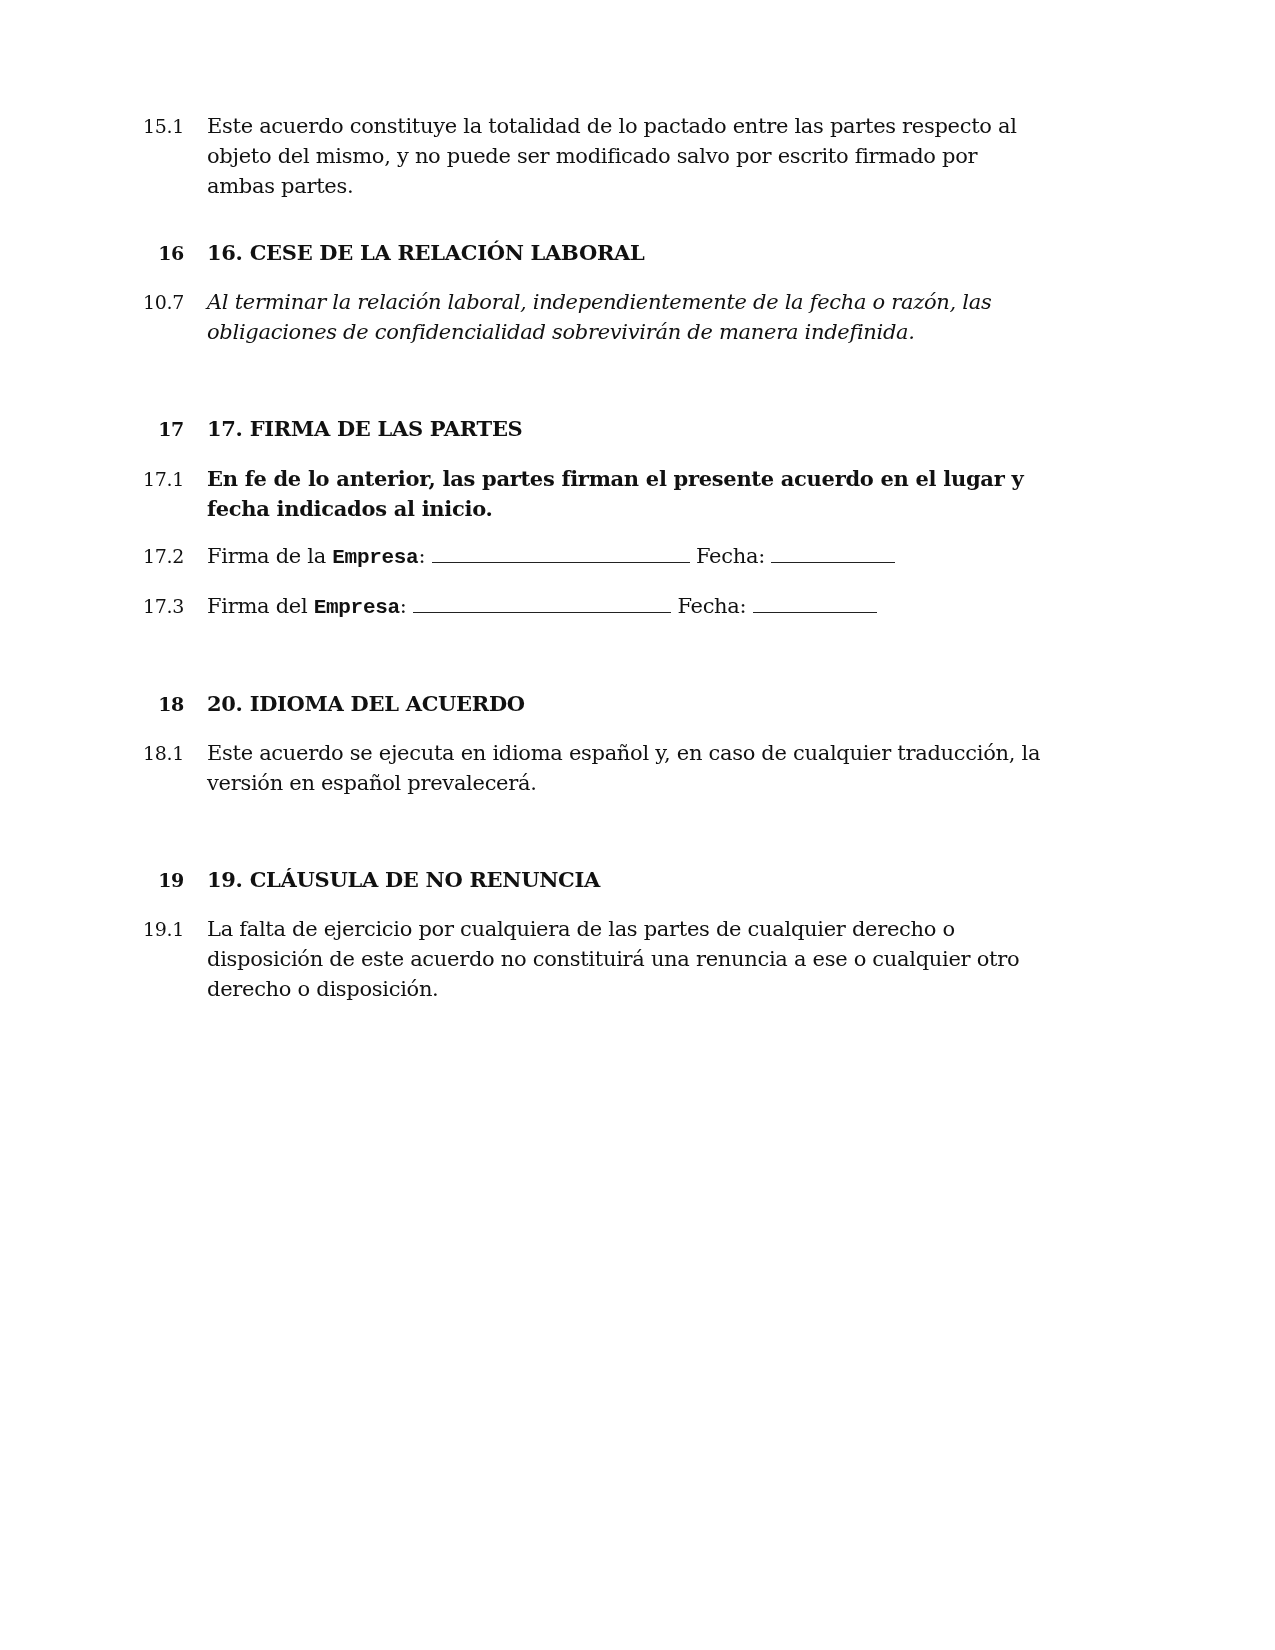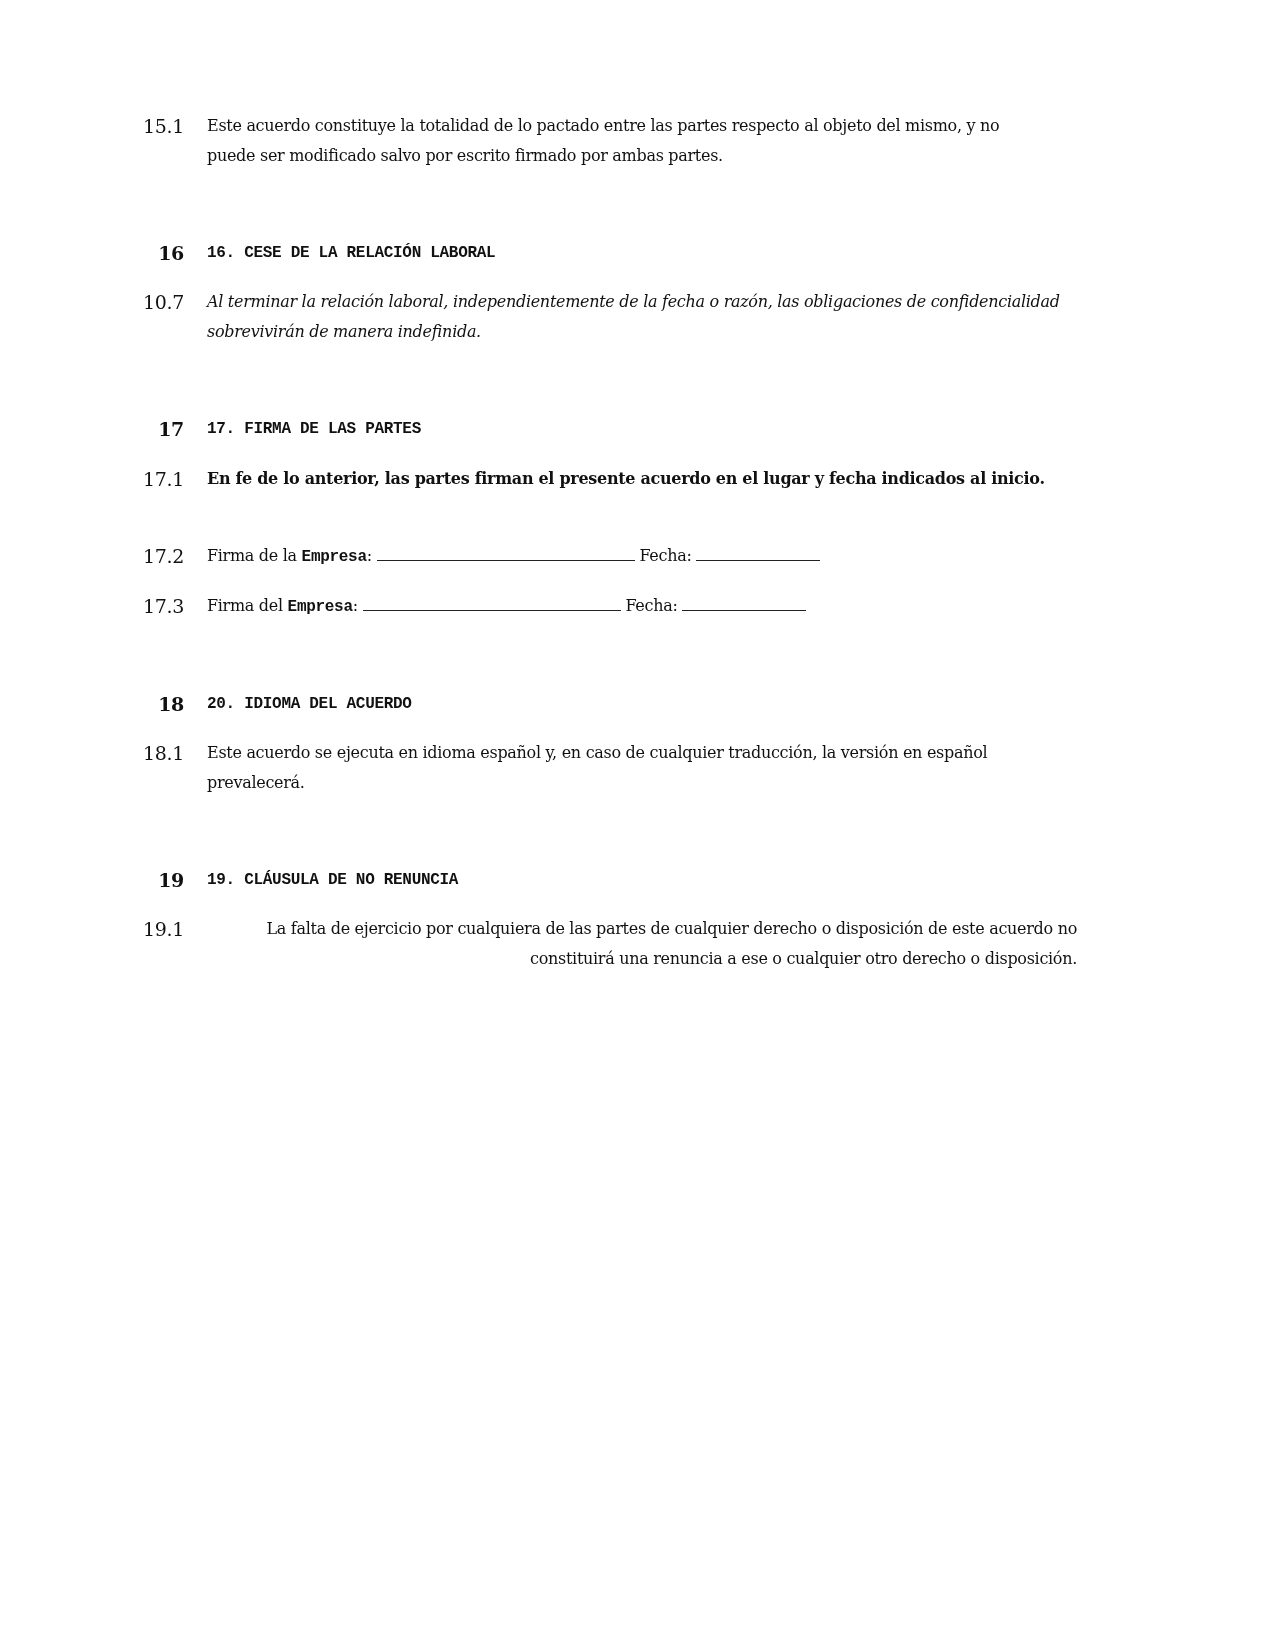--- a/index.html
+++ b/index.html
@@ -3,23 +3,23 @@
 <meta charset="utf-8">
 <style>
   html, body { margin: 0; padding: 0; background: #ffffff; }
   body { width: 1275px; height: 1650px; position: relative; overflow: hidden;
          font-family: "DejaVu Serif", "Liberation Serif", serif; color: #111; }
   .page { position: absolute; left: 0; top: 0; width: 1036px; height: 1650px; }
   .row { position: absolute; left: 0; width: 1275px; }
   .num { position: absolute; right: calc(1275px - 184px); text-align: right;
          font-size: 19px; line-height: 30px; white-space: nowrap; letter-spacing: -0.3px; }
   .num.h { font-weight: bold; right: calc(1275px - 184px); }
-  .text { position: absolute; left: 207px; width: 900px; font-size: 16px;
+  .text { position: absolute; left: 207px; width: 900px; font-size: 21px;
           line-height: 30px; letter-spacing: -0.3px; }
-  .text.h { font-weight: bold; font-family: Liberation Mono, monospace; }
+  .text.h { font-weight: bold; }
   b { font-weight: bold; font-family: Liberation Mono, monospace; }
   .line { display: inline-block; border-bottom: 1.5px solid #222; height: 18px; vertical-align: baseline; }
 </style>
 </head>
 <body>
 
 <div class="page">
 
   <div class="row" style="top:111px;">
     <span class="num">15.1</span>
@@ -76,16 +76,16 @@
     <div class="text" style="width:860px;">Este acuerdo se ejecuta en idioma español y, en caso de cualquier traducción, la versión en español prevalecerá.</div>
   </div>
 
   <div class="row" style="top:865px;">
     <span class="num h">19</span>
     <div class="text h">19. CLÁUSULA DE NO RENUNCIA</div>
   </div>
 
   <div class="row" style="top:914px;">
     <span class="num">19.1</span>
-    <div class="text" style="width:870px;text-align:right;">La falta de ejercicio por cualquiera de las partes de cualquier derecho o disposición de este acuerdo no constituirá una renuncia a ese o cualquier otro derecho o disposición.</div>
+    <div class="text" style="width:870px;">La falta de ejercicio por cualquiera de las partes de cualquier derecho o disposición de este acuerdo no constituirá una renuncia a ese o cualquier otro derecho o disposición.</div>
   </div>
 
 </div>
 
 </body></html>

